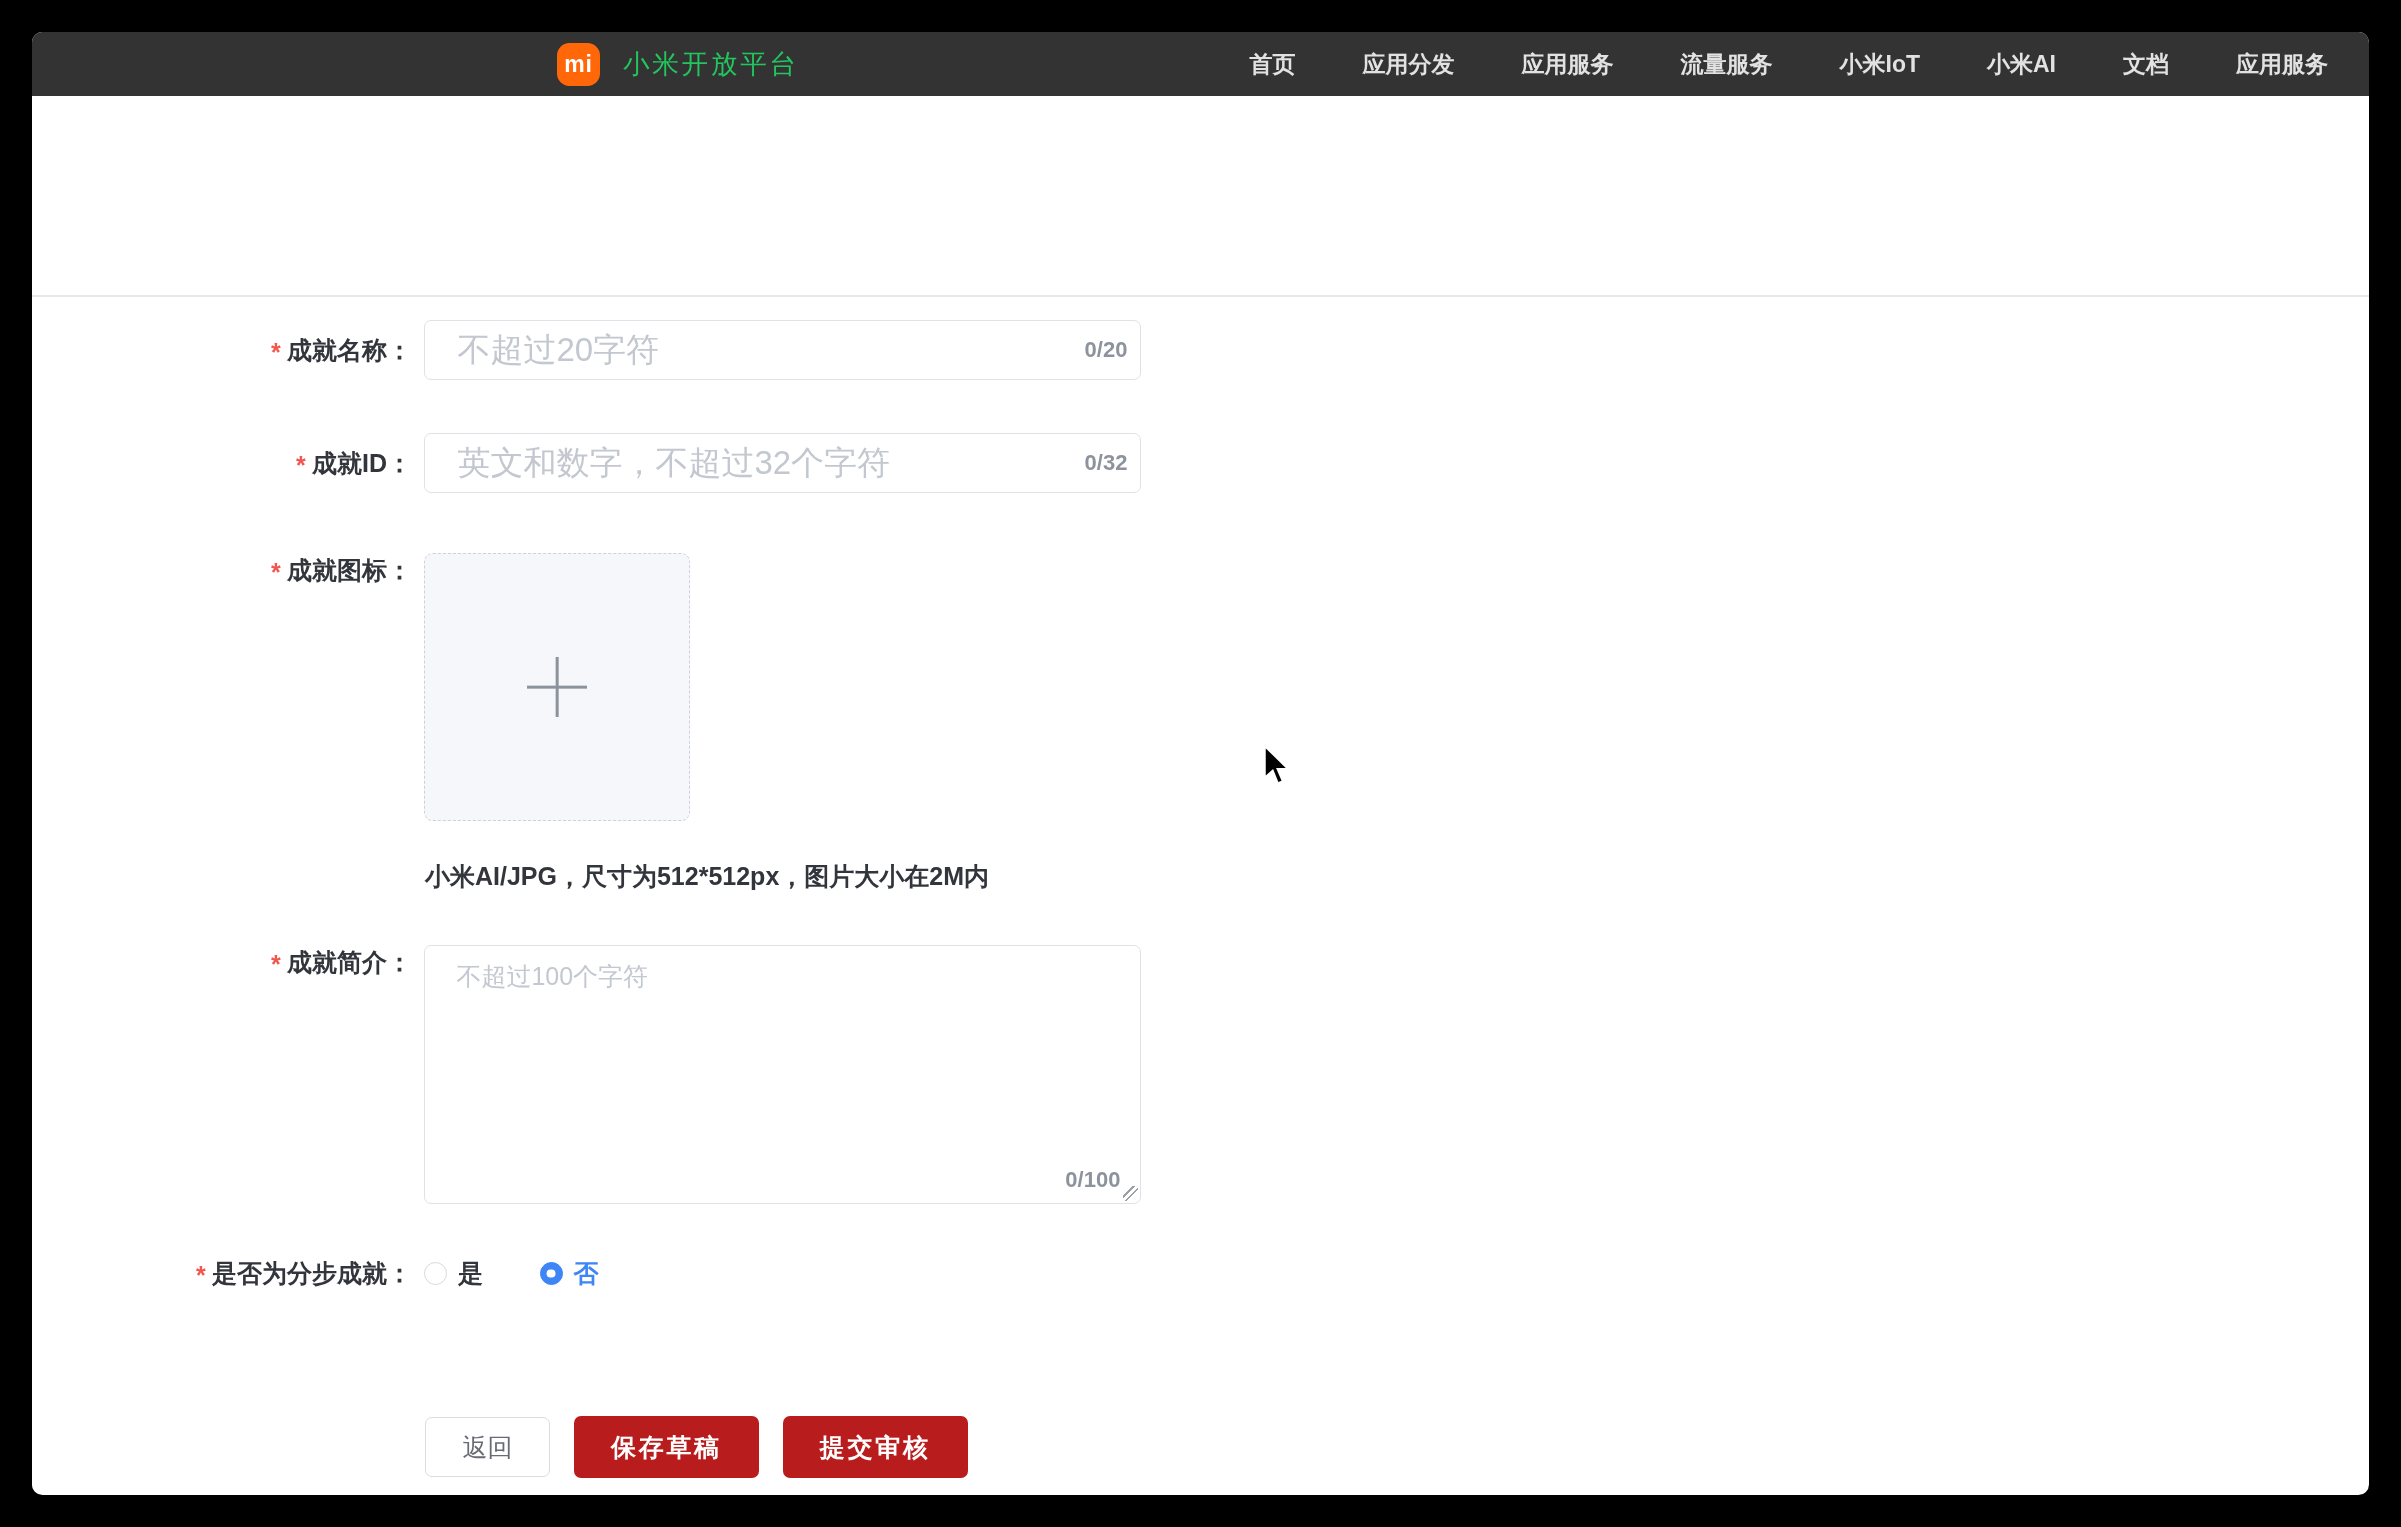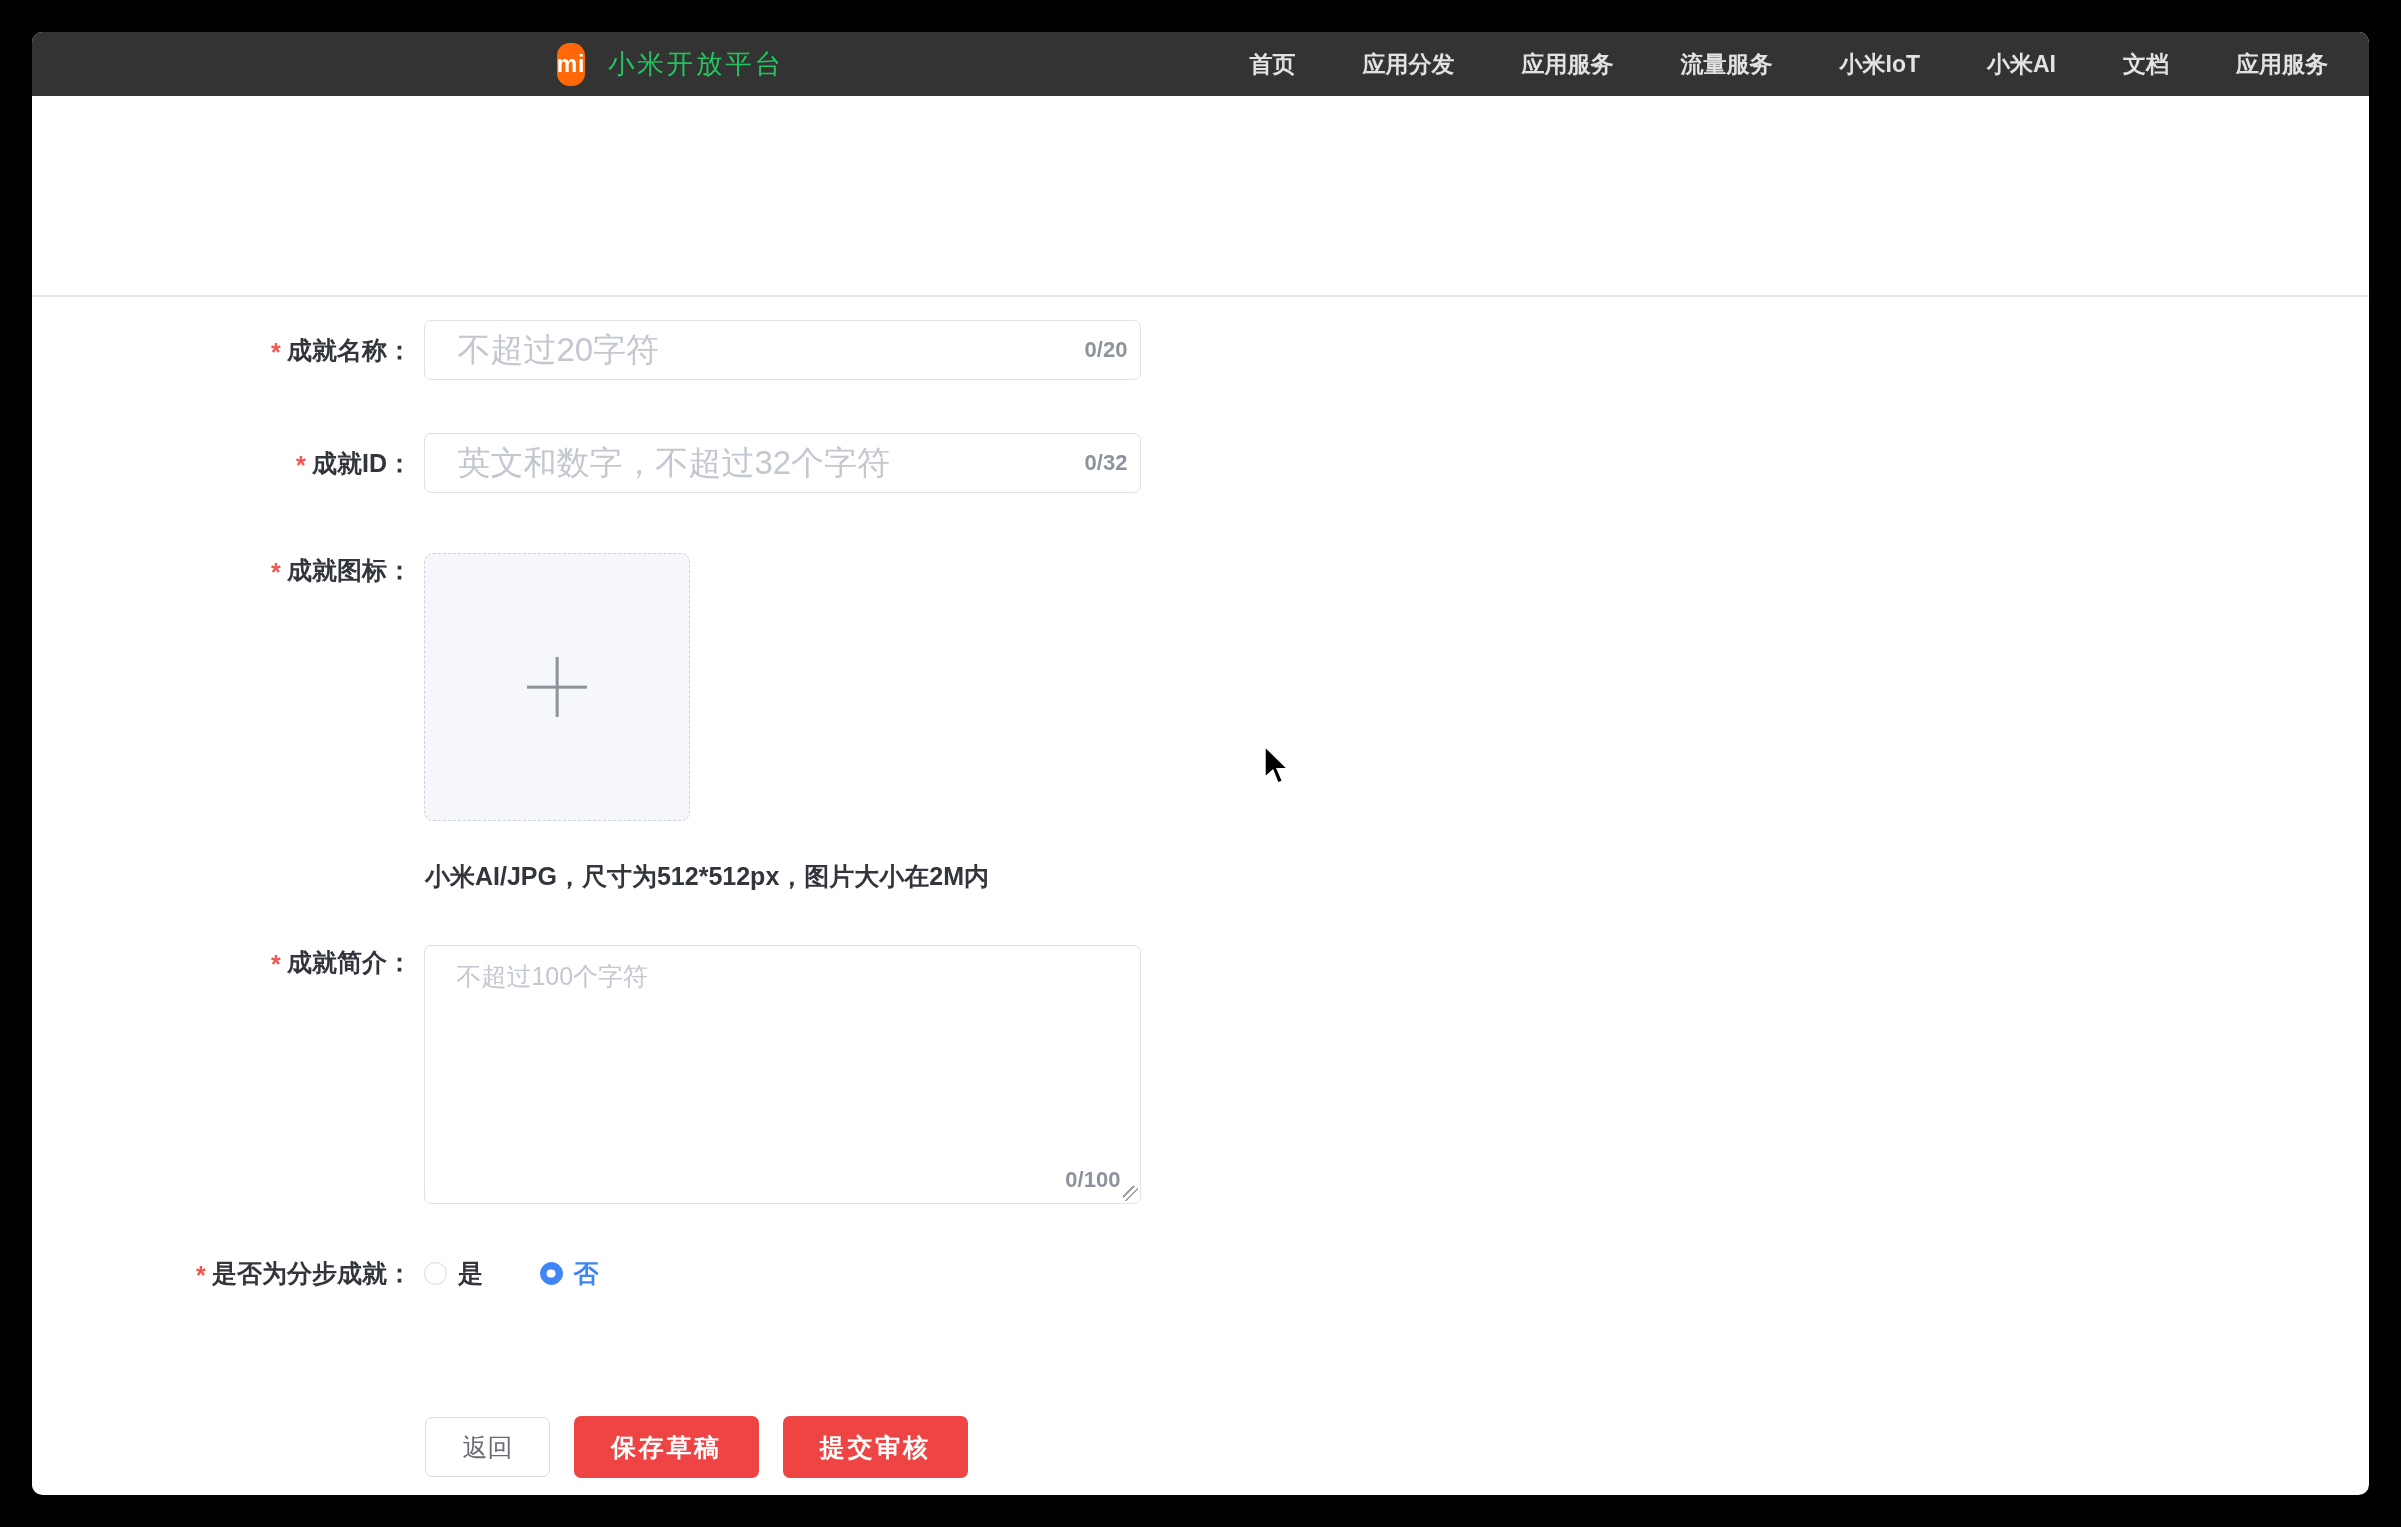--- a/index.html
+++ b/index.html
@@ -15,21 +15,21 @@
     width:2337px; height:1463px;
     background:#fff; border-radius:10.6px; overflow:hidden;
   }
   
   .navbar {
     position:absolute; left:0; top:0; right:0; height:64px;
     background:#333333; display:flex; align-items:center;
   }
   .brand { display:flex; align-items:center; margin-left:525px; cursor:pointer; }
   .logo {
-    width:28px; height:43px; border-radius:12.4px; background:#ff6709;
+    width:43px; height:43px; border-radius:12.4px; background:#ff6709;
     display:flex; align-items:center; justify-content:center;
     color:#fff; font-size:23px; font-weight:700; letter-spacing:0.9px;
   }
   .brand-text { margin-left:23px; font-size:26.6px; color:#22c55e; letter-spacing:2.7px; }
   .menu { margin-left:auto; margin-right:41px; display:flex; gap:67px; }
   .menu-item {
     font-size:23px; font-weight:700; color:#e2e2e2; white-space:nowrap;
     cursor:pointer; text-decoration:none;
   }
   .divider { position:absolute; left:0; right:0; top:263px; height:1.8px; background:#e8e8e8; }
@@ -101,21 +101,21 @@
   .btn {
     height:62px; border-radius:7px; font-size:25px; display:flex;
     align-items:center; justify-content:center; cursor:pointer; border:none;
     font-family:inherit;
   }
   .btn-back {
     width:125px; height:60px; background:#fff; border:1.8px solid #d9dce3;
     color:#676c74; font-weight:500;
   }
   .btn-primary {
-    background:#ef4444; color:#fff; font-weight:700; letter-spacing:2.7px;
+    background:#b91c1c; color:#fff; font-weight:700; letter-spacing:2.7px;
     padding:0 37px;
   }
 
   .cursor { position:absolute; left:1262px; top:745px; pointer-events:none; }
 </style>
 </head>
 <body>
 
 <div class="window">
 

